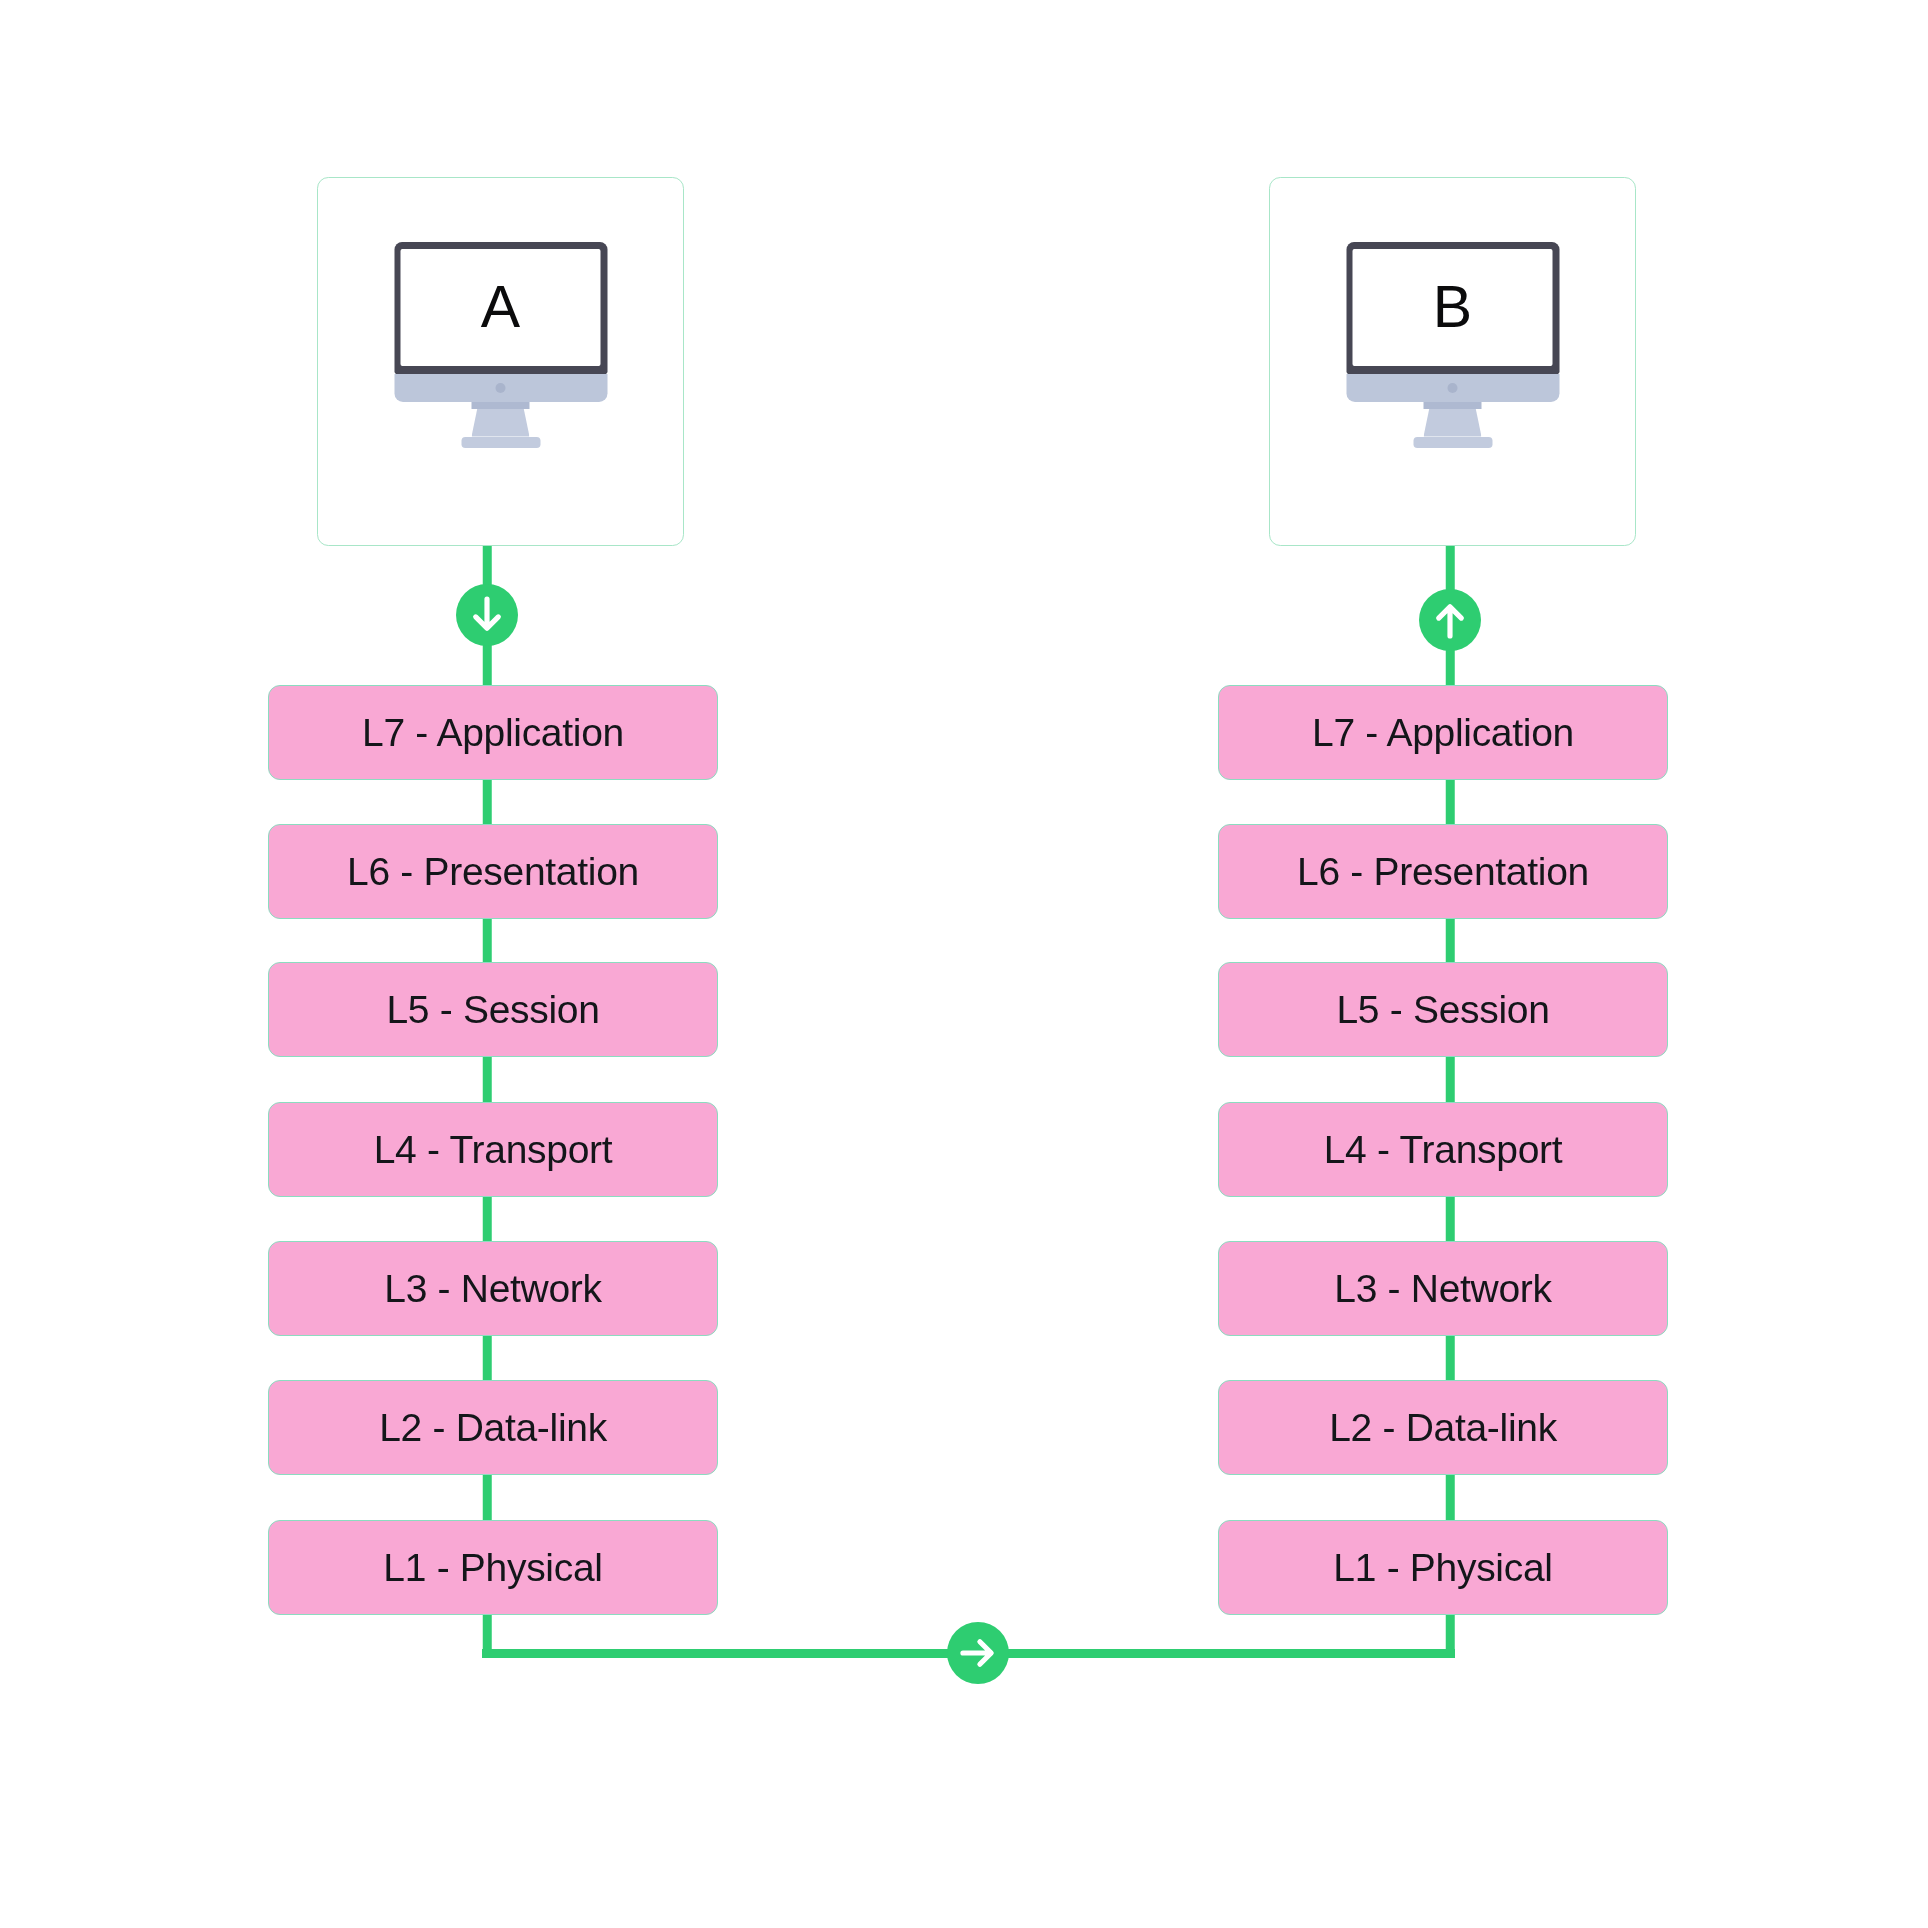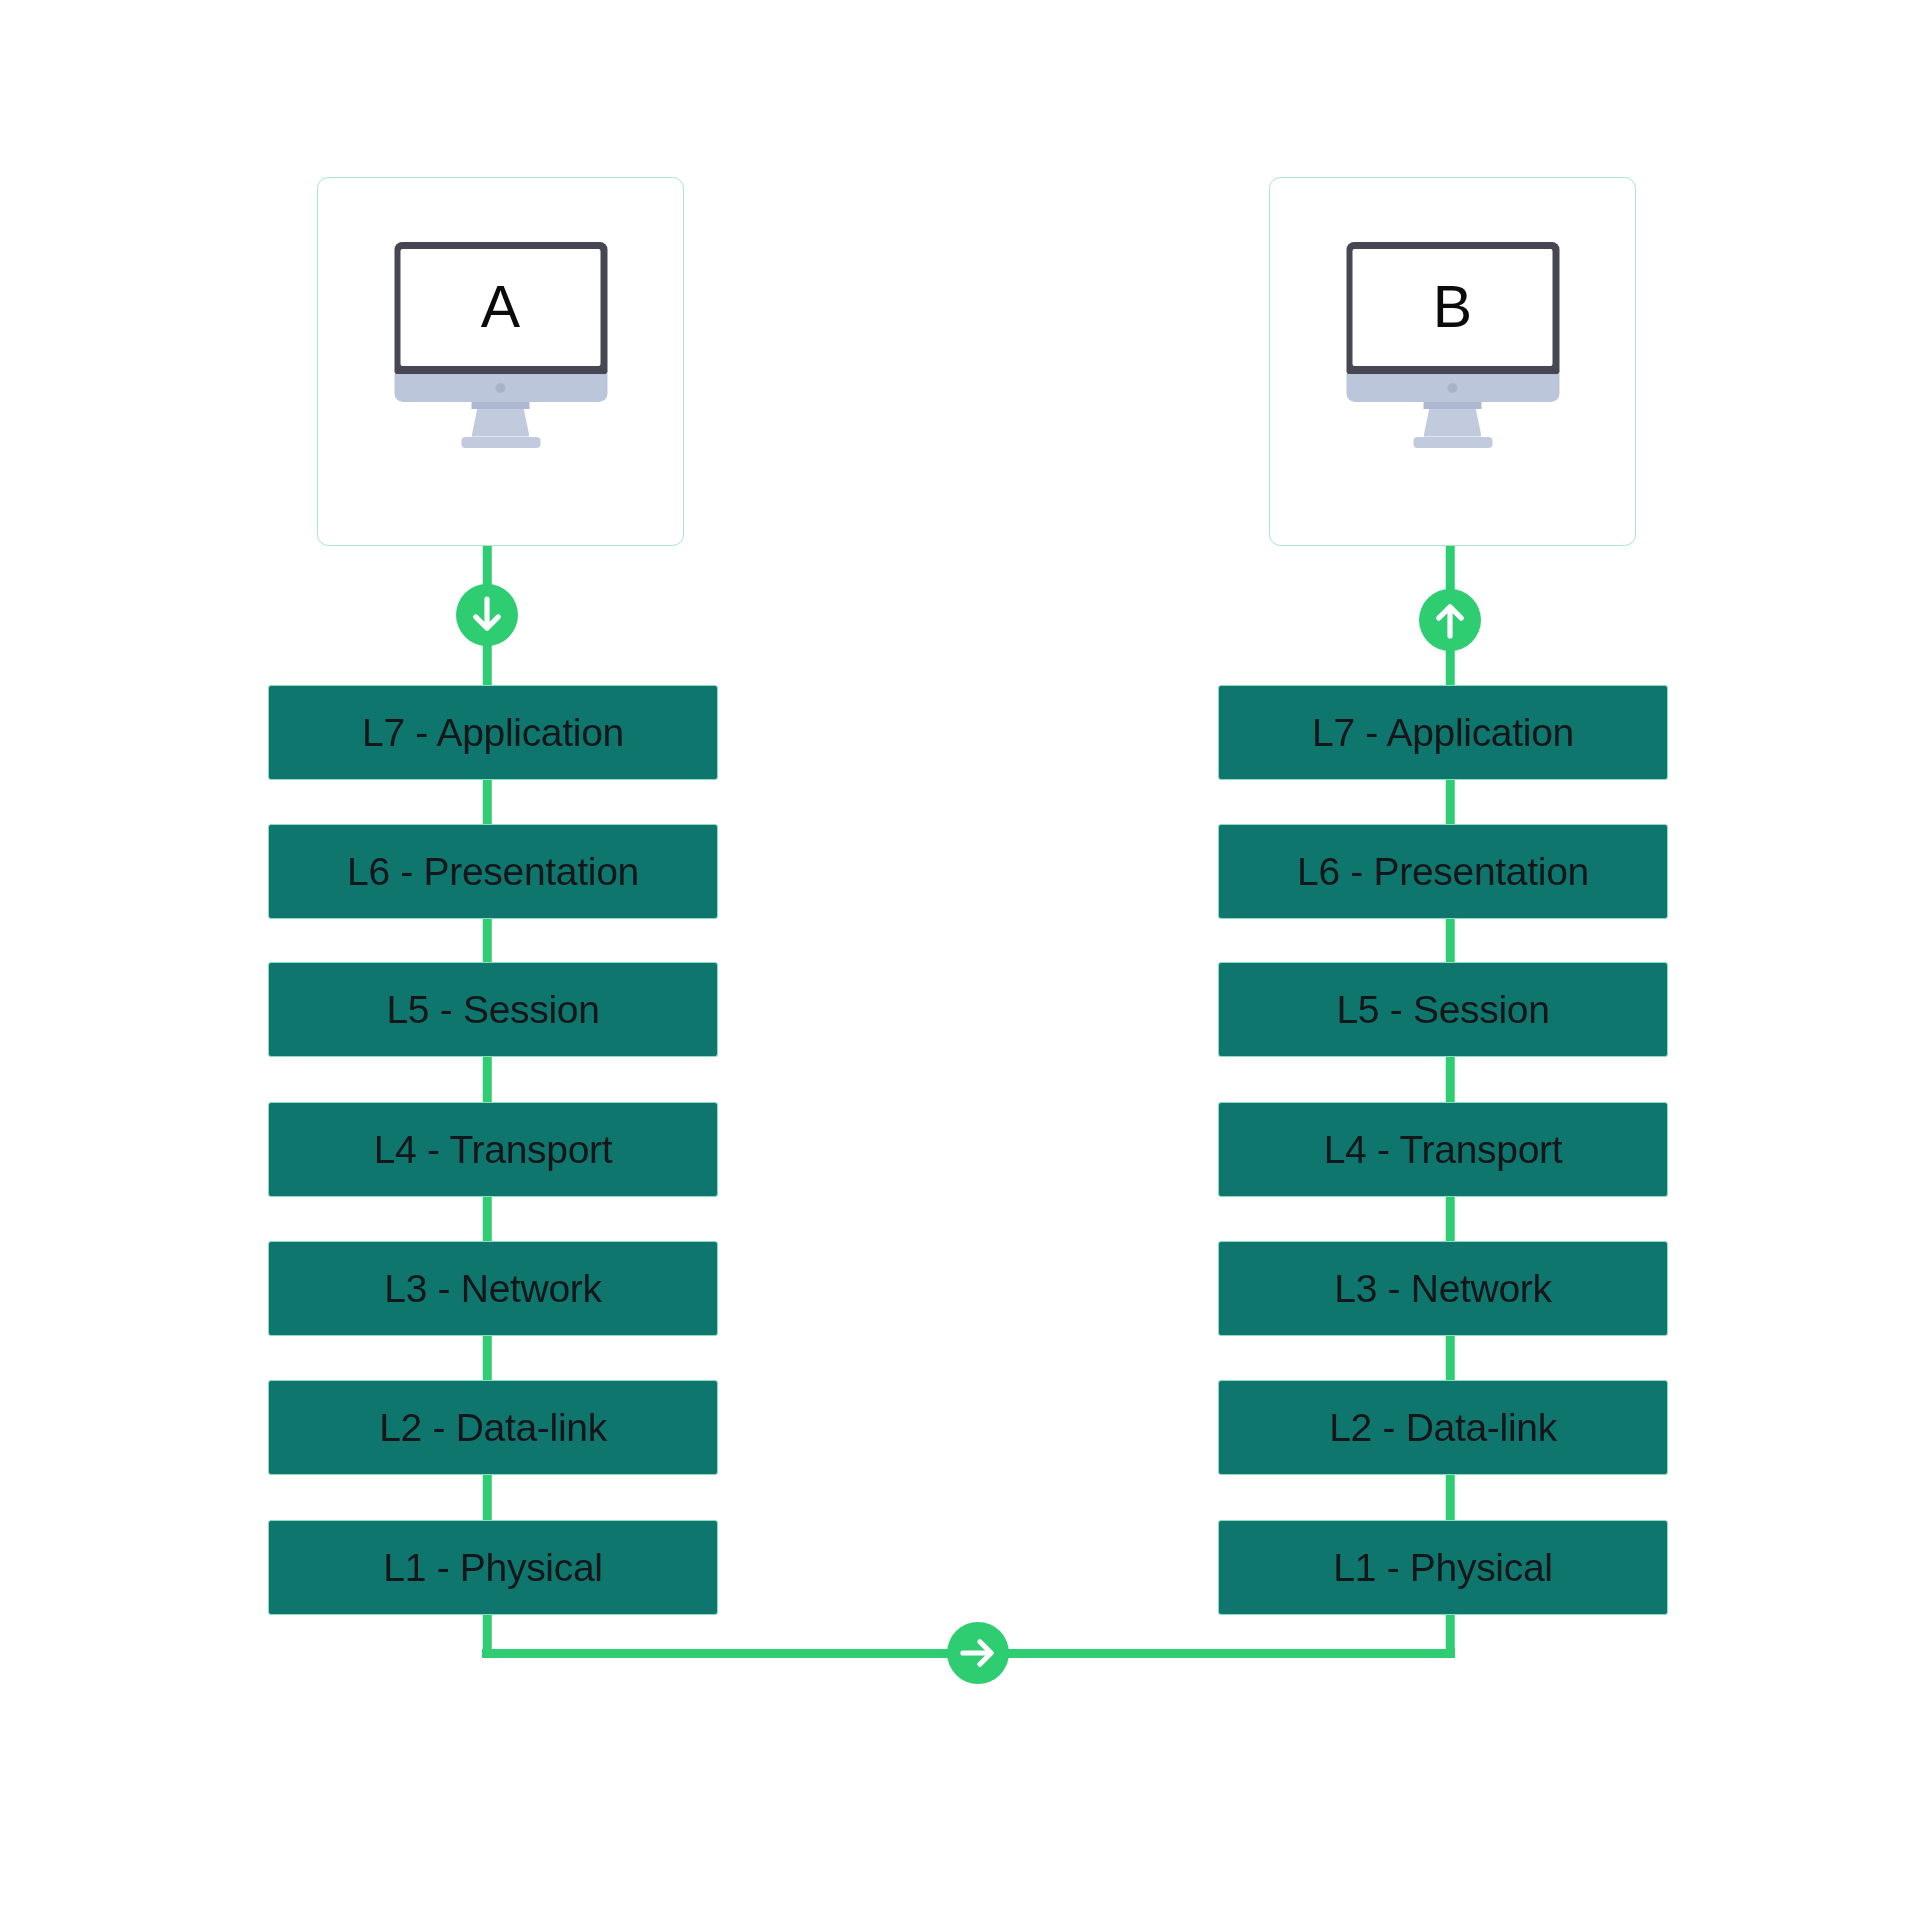--- a/index.html
+++ b/index.html
@@ -121,23 +121,23 @@
     transform: translate(-50%, -50%);
     display: flex;
     align-items: center;
     justify-content: center;
   }
   .arrow-badge svg { display: block; }
 
   
   .layer-box {
     position: absolute;
-    background: #0f766e;
+    background: #f9a8d4;
     border: 1.9px solid #8bdcc0;
-    border-radius: 3px;
+    border-radius: 12px;
     box-sizing: border-box;
     display: flex;
     align-items: center;
     justify-content: center;
   }
   .layer-label {
     font-family: "Liberation Sans", sans-serif;
     font-size: 39px;
     font-weight: 400;
     color: #14161a;

